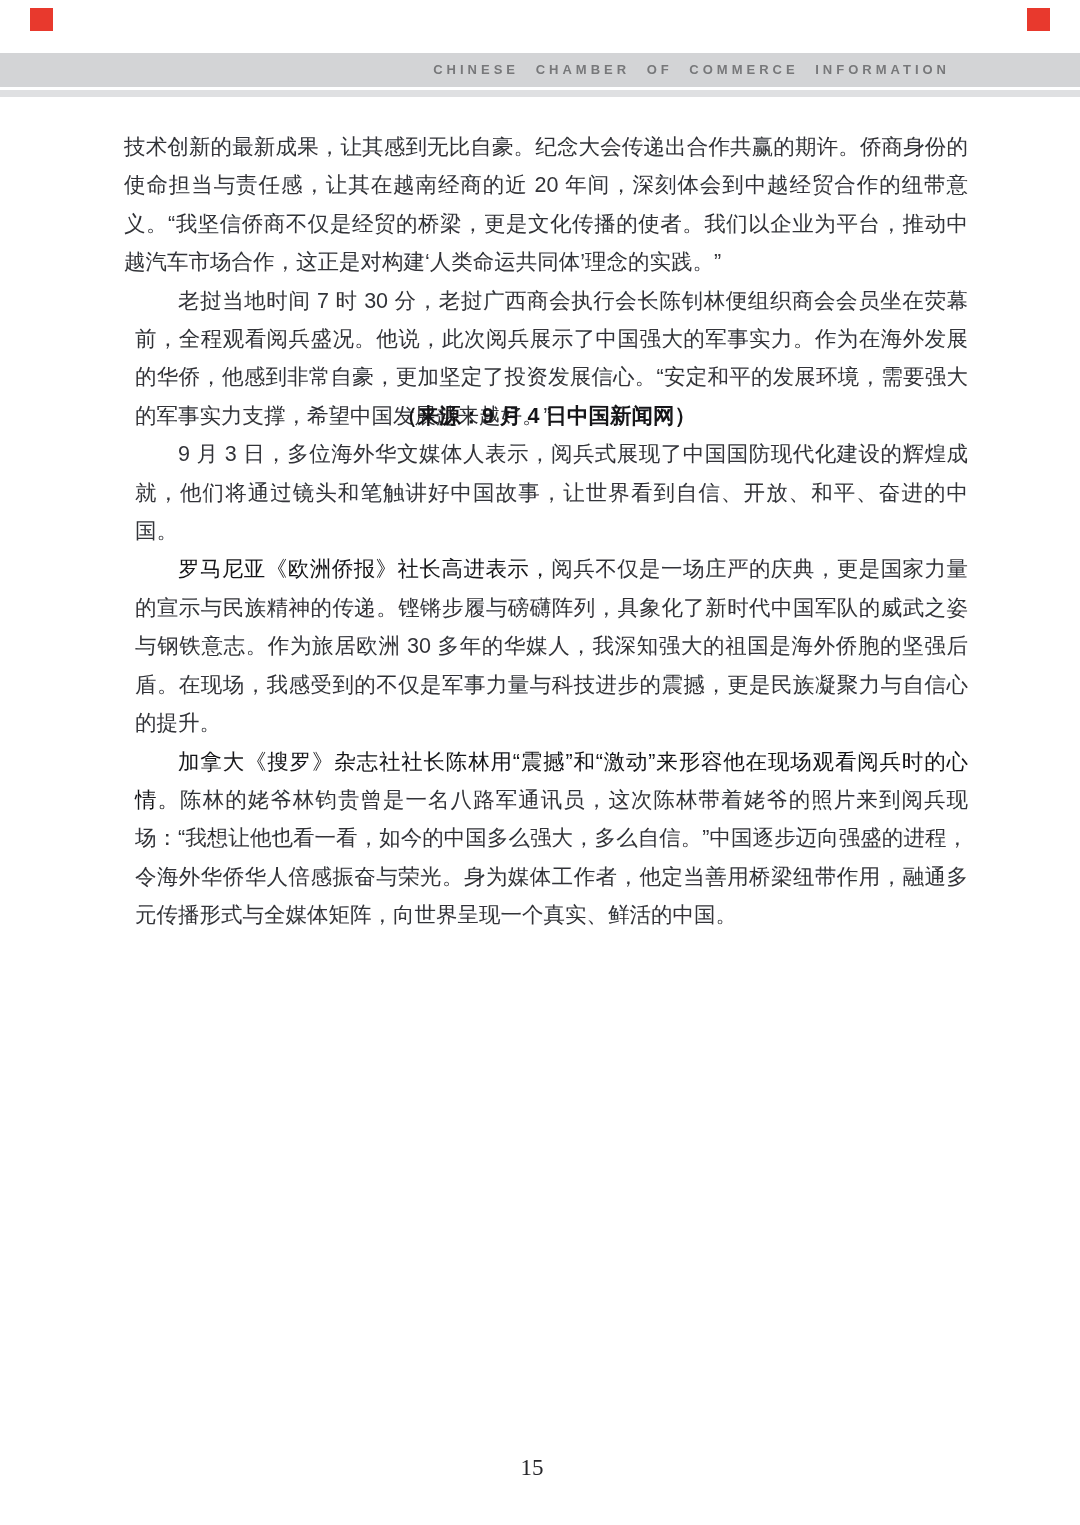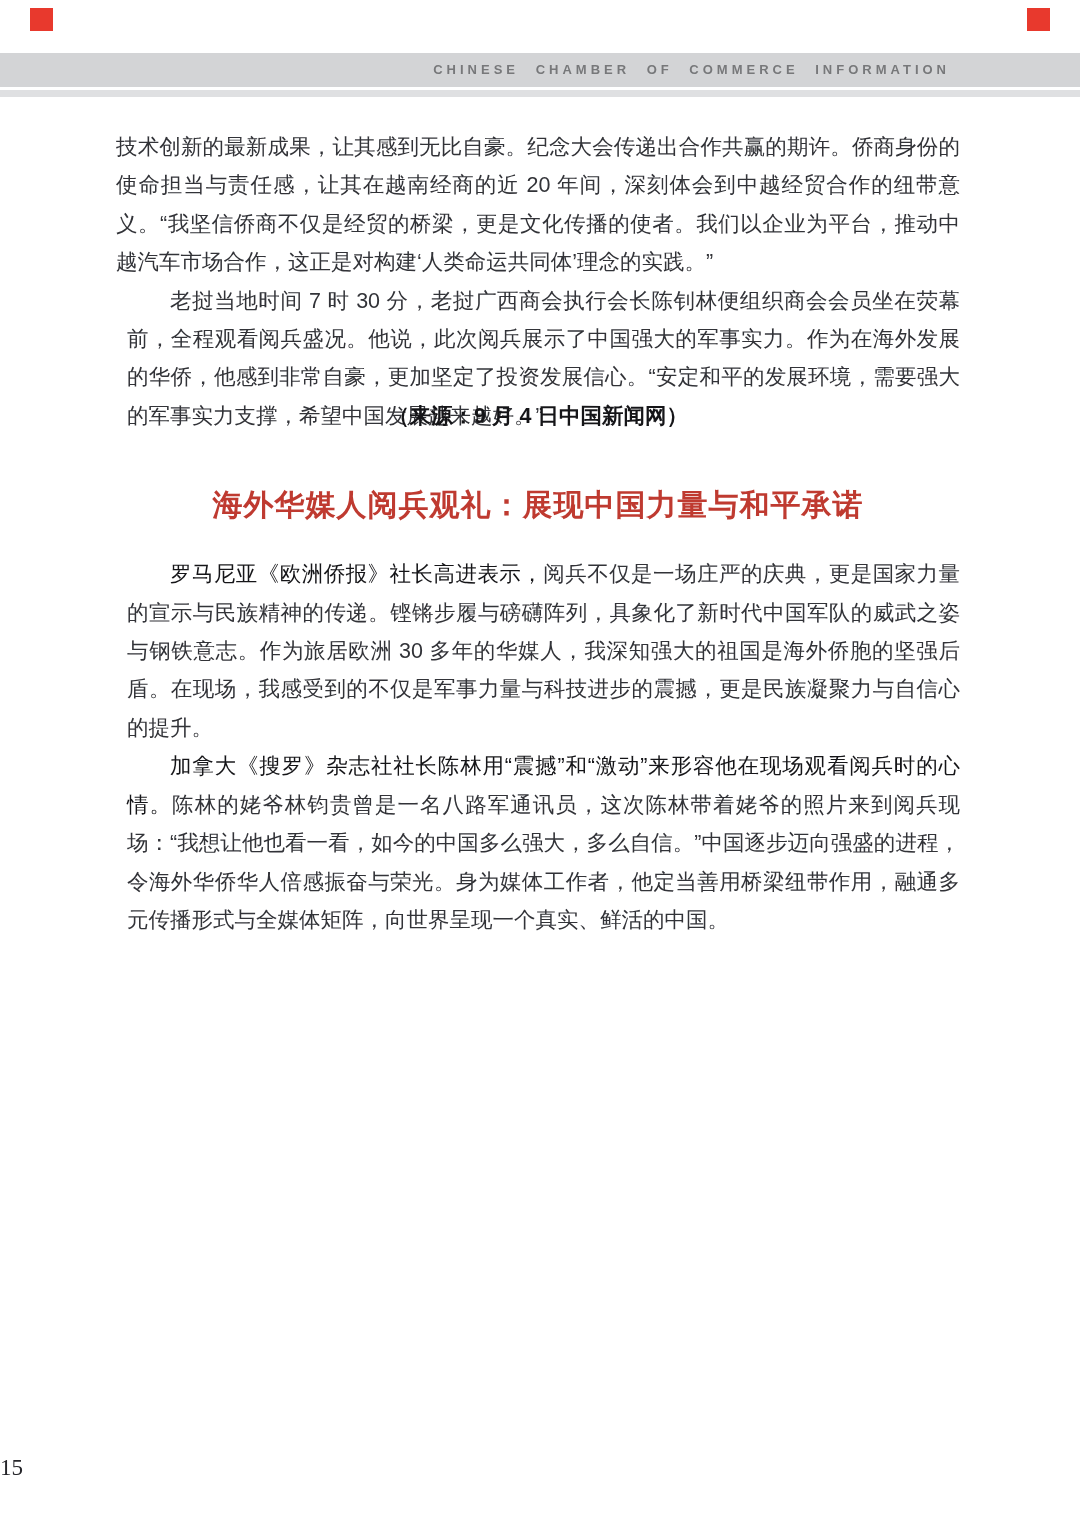--- a/index.html
+++ b/index.html
@@ -37,21 +37,21 @@
     font-weight:bold;
     color:var(--band-text);
     letter-spacing:4px;
     word-spacing:9px;
   }
   .band-thin{
     position:absolute;top:90px;left:0;right:0;height:7px;
     background:var(--band-gray-thin);
   }
   .content{
-    position:absolute;left:116px;top:128px;width:844px;
+    position:absolute;left:124px;top:128px;width:844px;
   }
   .body-p{
     margin:0;
     font-size:21.5px;
     line-height:38.4px;
     color:var(--body-ink);
     text-align:justify;
   }
   .indent{text-indent:2em;margin-left:11px;}
   .lead{font-weight:normal;color:var(--bold-ink);}
@@ -67,21 +67,21 @@
     margin:48px 0 28px 0;
     font-size:30px;
     line-height:44px;
     font-weight:bold;
     text-align:center;
     letter-spacing:1px;
     color:var(--title-red);
   }
   .page-number{
     position:absolute;top:1455px;left:0;right:16px;
-    text-align:left;
+    text-align:center;
     font-family:"Liberation Serif", serif;
     font-size:23px;
     color:#26262a;
   }
 </style>
 </head>
 <body>
 
 <div class="page">
 
@@ -94,22 +94,22 @@
   <div class="band-thin"></div>
 
   <main class="content">
 
     <p class="body-p">技术创新的最新成果，让其感到无比自豪。纪念大会传递出合作共赢的期许。侨商身份的使命担当与责任感，让其在越南经商的近 20 年间，深刻体会到中越经贸合作的纽带意义。“我坚信侨商不仅是经贸的桥梁，更是文化传播的使者。我们以企业为平台，推动中越汽车市场合作，这正是对构建‘人类命运共同体’理念的实践。”</p>
 
     <p class="body-p indent">老挝当地时间 7 时 30 分，老挝广西商会执行会长陈钊林便组织商会会员坐在荧幕前，全程观看阅兵盛况。他说，此次阅兵展示了中国强大的军事实力。作为在海外发展的华侨，他感到非常自豪，更加坚定了投资发展信心。“安定和平的发展环境，需要强大的军事实力支撑，希望中国发展越来越好。”</p>
 
     <p class="source-line">（来源：9 月 4 日中国新闻网）</p>
 
-    <h1 class="article-title">海外华媒人阅兵观礼：展现中国力量与和平承诺</h1>
 
+    <p class="body-p indent">9 月 3 日，多位海外华文媒体人表示，阅兵式展现了中国国防现代化建设的辉煌成就，他们将通过镜头和笔触讲好中国故事，让世界看到自信、开放、和平、奋进的中国。</p>
 
     <p class="body-p indent"><span class="lead">罗马尼亚《欧洲侨报》社长高进表示，</span><span>阅兵不仅是一场庄严的庆典，更是国家力量的宣示与民族精神的传递。铿锵步履与磅礴阵列，具象化了新时代中国军队的威武之姿与钢铁意志。作为旅居欧洲 30 多年的华媒人，我深知强大的祖国是海外侨胞的坚强后盾。在现场，我感受到的不仅是军事力量与科技进步的震撼，更是民族凝聚力与自信心的提升。</span></p>
 
     <p class="body-p indent"><span class="lead">加拿大《搜罗》杂志社社长陈林用“震撼”和“激动”来形容他在现场观看阅兵时的心情。</span><span>陈林的姥爷林钧贵曾是一名八路军通讯员，这次陈林带着姥爷的照片来到阅兵现场：“我想让他也看一看，如今的中国多么强大，多么自信。”中国逐步迈向强盛的进程，令海外华侨华人倍感振奋与荣光。身为媒体工作者，他定当善用桥梁纽带作用，融通多元传播形式与全媒体矩阵，向世界呈现一个真实、鲜活的中国。</span></p>
 
 
 
 
   </main>
 

